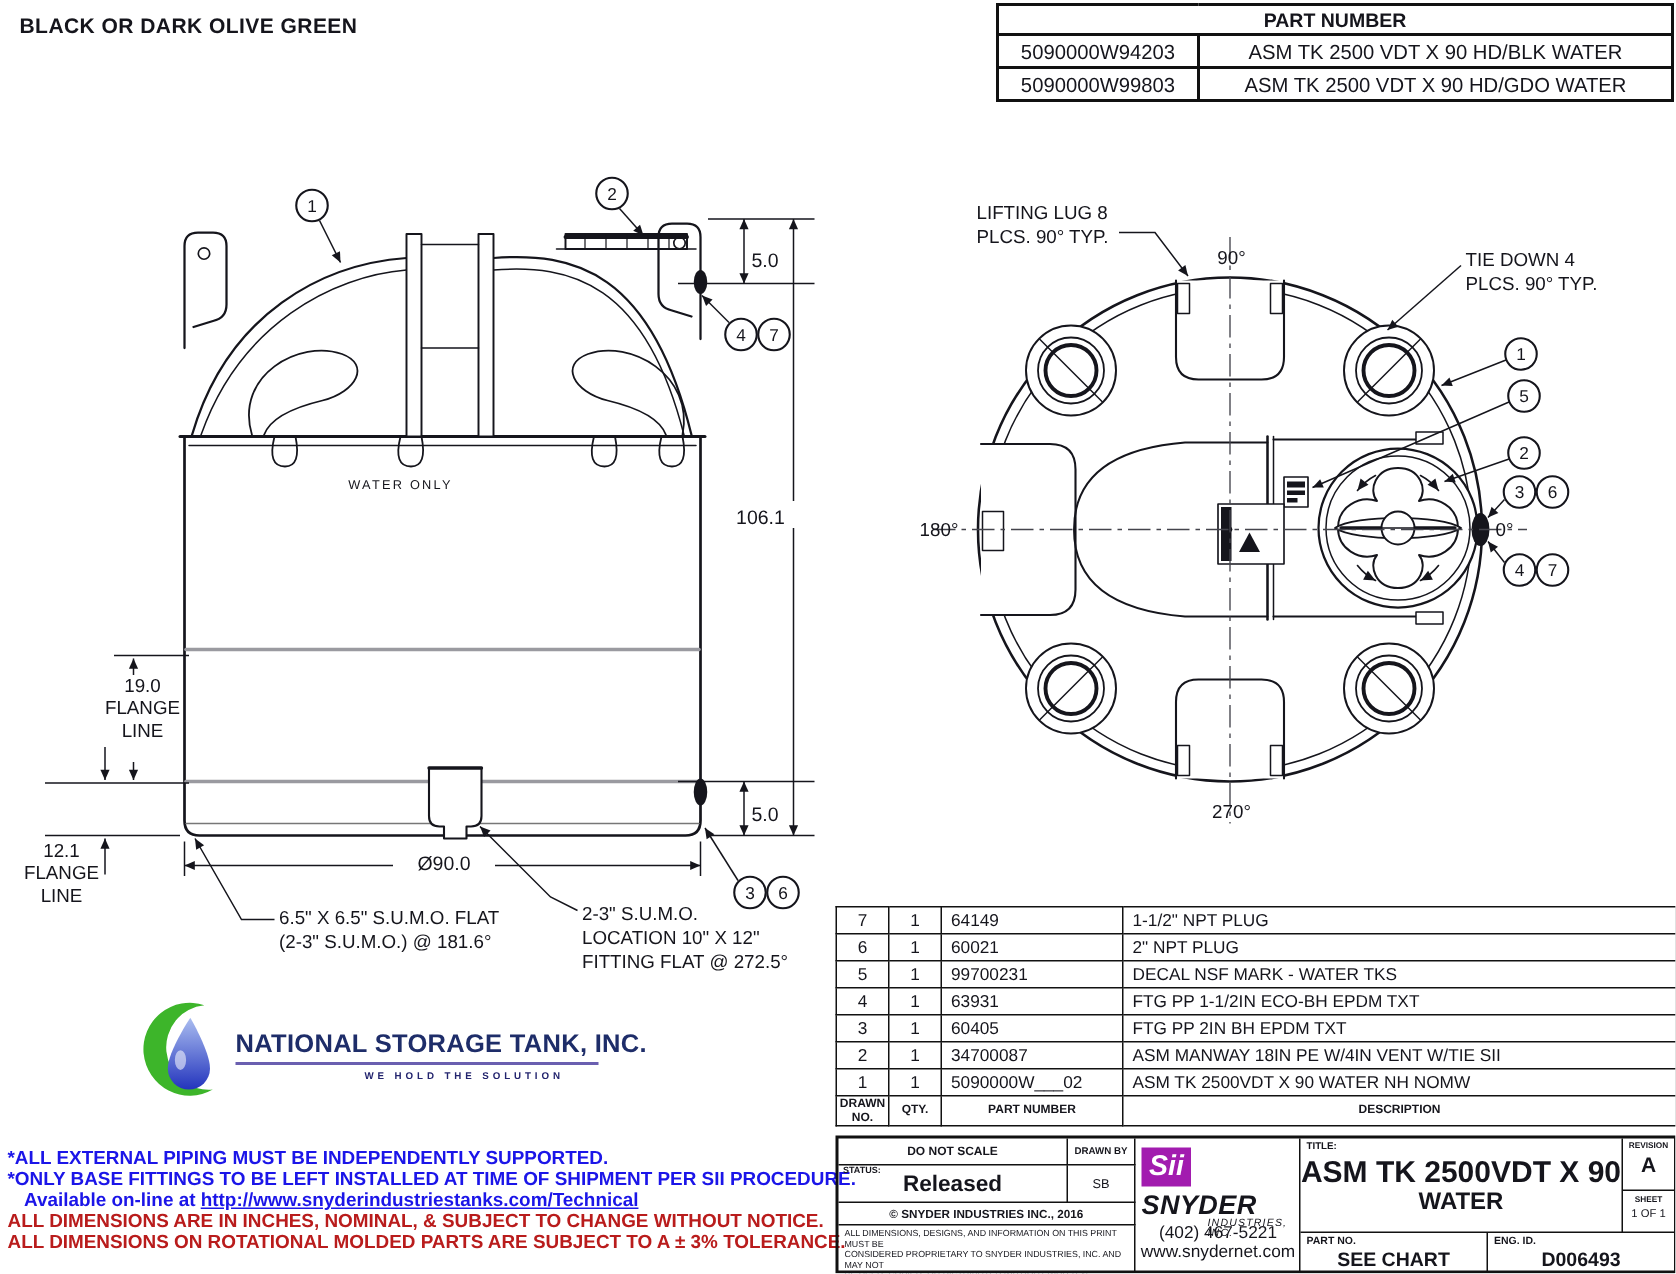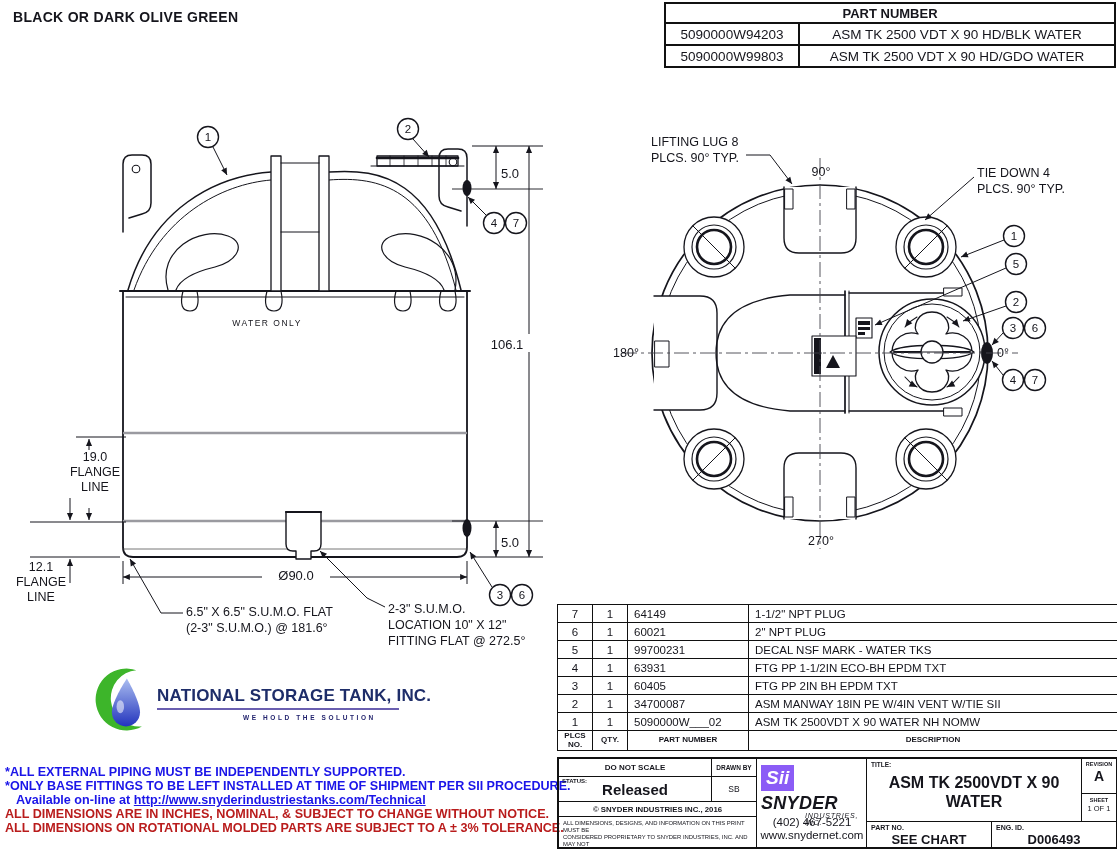--- a/index.html
+++ b/index.html
@@ -30,28 +30,28 @@
   .tb-dns{left:0;top:0;width:153px;height:18px;font-size:8px;font-weight:bold;text-align:center;line-height:18px;}
   .tb-drawnby{left:153px;top:0;width:45px;height:18px;font-size:6.5px;font-weight:bold;text-align:center;line-height:18px;}
   .tb-status{left:0;top:18px;width:153px;height:25px;}
   .tb-status .lbl{position:absolute;left:3px;top:1px;font-size:6px;font-weight:bold;}
   .tb-status .val{width:100%;text-align:center;font-size:15px;font-weight:600;line-height:25px;}
   .tb-sb{left:153px;top:18px;width:45px;height:25px;font-size:8.5px;text-align:center;line-height:25px;}
   .tb-copy{left:0;top:43px;width:198px;height:15px;font-size:7.8px;font-weight:bold;text-align:center;line-height:15px;}
   .tb-disc{left:0;top:58px;width:198px;height:31px;font-size:5.9px;line-height:6.9px;padding:3px 2px 0 4px;letter-spacing:0;}
   .tb-mid{left:198px;top:0;width:110px;height:89px;}
   .sny-logo{position:absolute;left:4px;top:6px;width:104px;}
-  .sny-sii{display:inline-block;background:#8b5cf6;color:#fff;font-style:italic;font-weight:bold;
+  .sny-sii{display:inline-block;background:#a21caf;color:#fff;font-style:italic;font-weight:bold;
            font-size:19px;line-height:26px;padding:0 5px;vertical-align:top;}
   .sny-name{display:inline-block;font-size:18px;font-weight:800;font-style:italic;letter-spacing:.3px;vertical-align:top;line-height:24px;}
   .sny-ind{font-size:7px;font-style:italic;margin-left:44px;margin-top:-3px;letter-spacing:.8px;}
   .tb-phone{position:absolute;left:0;top:57px;width:110px;text-align:center;font-size:11.5px;line-height:13px;}
   .tb-title{left:308px;top:0;width:215px;height:63px;}
   .tb-title .lbl{position:absolute;left:4px;top:2px;font-size:6.5px;font-weight:bold;}
-  .tb-title .t1{margin-top:14px;text-align:center;font-size:16px;font-weight:bold;line-height:19px;}
+  .tb-title .t1{margin-top:14px;text-align:center;font-size:20px;font-weight:bold;line-height:19px;}
   .tb-title .t2{text-align:center;font-size:16px;font-weight:bold;line-height:19px;}
   .tb-rev{left:523px;top:0;width:34px;height:35px;text-align:center;}
   .tb-rev .lbl{font-size:5.5px;font-weight:bold;padding-top:2px;}
   .tb-rev .val{font-size:14px;font-weight:bold;line-height:18px;}
   .tb-sheet{left:523px;top:35px;width:34px;height:28px;text-align:center;}
   .tb-sheet .lbl{font-size:5.5px;font-weight:bold;padding-top:3px;}
   .tb-sheet .val{font-size:7.5px;line-height:11px;}
   .tb-pn{left:308px;top:63px;width:125px;height:26px;}
   .tb-pn .lbl,.tb-eng .lbl{position:absolute;left:4px;top:2px;font-size:7px;font-weight:bold;}
   .tb-pn .val,.tb-eng .val{margin-top:10px;text-align:center;font-size:13px;font-weight:bold;}
@@ -411,21 +411,21 @@
           <td class="l">ASM MANWAY 18IN PE W/4IN VENT W/TIE SII</td>
         </tr>
     <tr>
           <td class="c">1</td>
           <td class="c">1</td>
           <td class="l">5090000W___02</td>
           <td class="l">ASM TK 2500VDT X 90 WATER NH NOMW</td>
         </tr>
     <tr>
       <td class="bh">
-            <span>PLCS</span>
+            <span>DRAWN</span>
             <span>NO.</span>
           </td>
       <td class="bh">QTY.</td>
       <td class="bh">PART NUMBER</td>
       <td class="bh">DESCRIPTION</td>
     </tr>
   </tbody>
     </table>
 
   <div class="titleblock">

